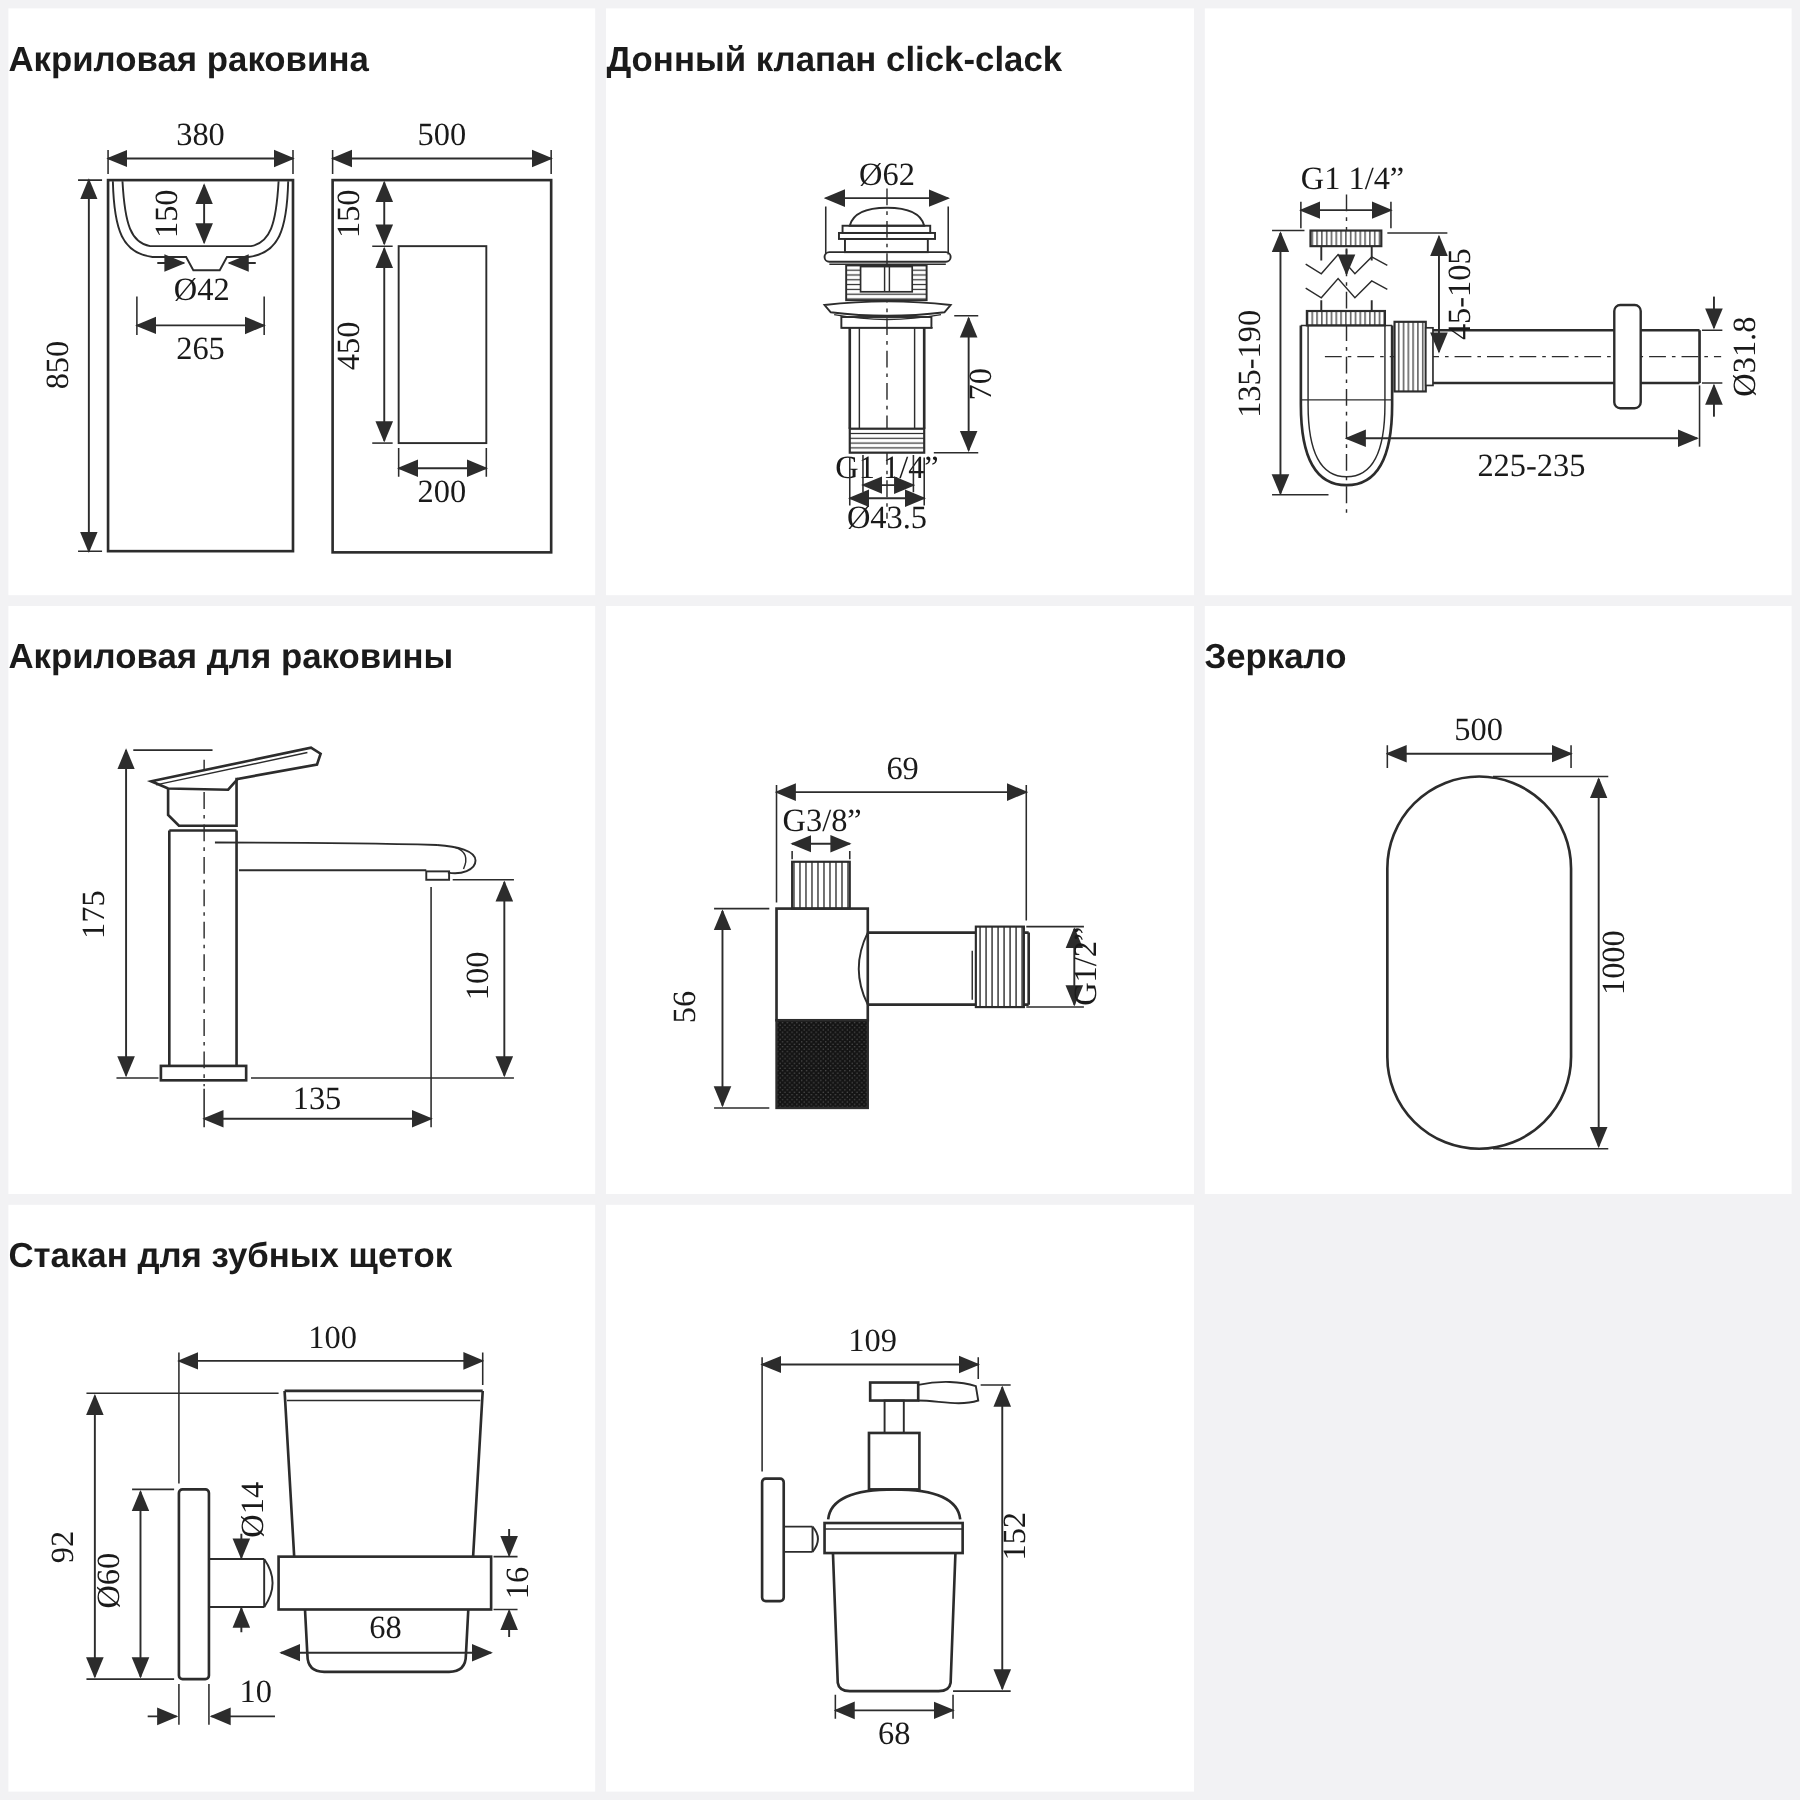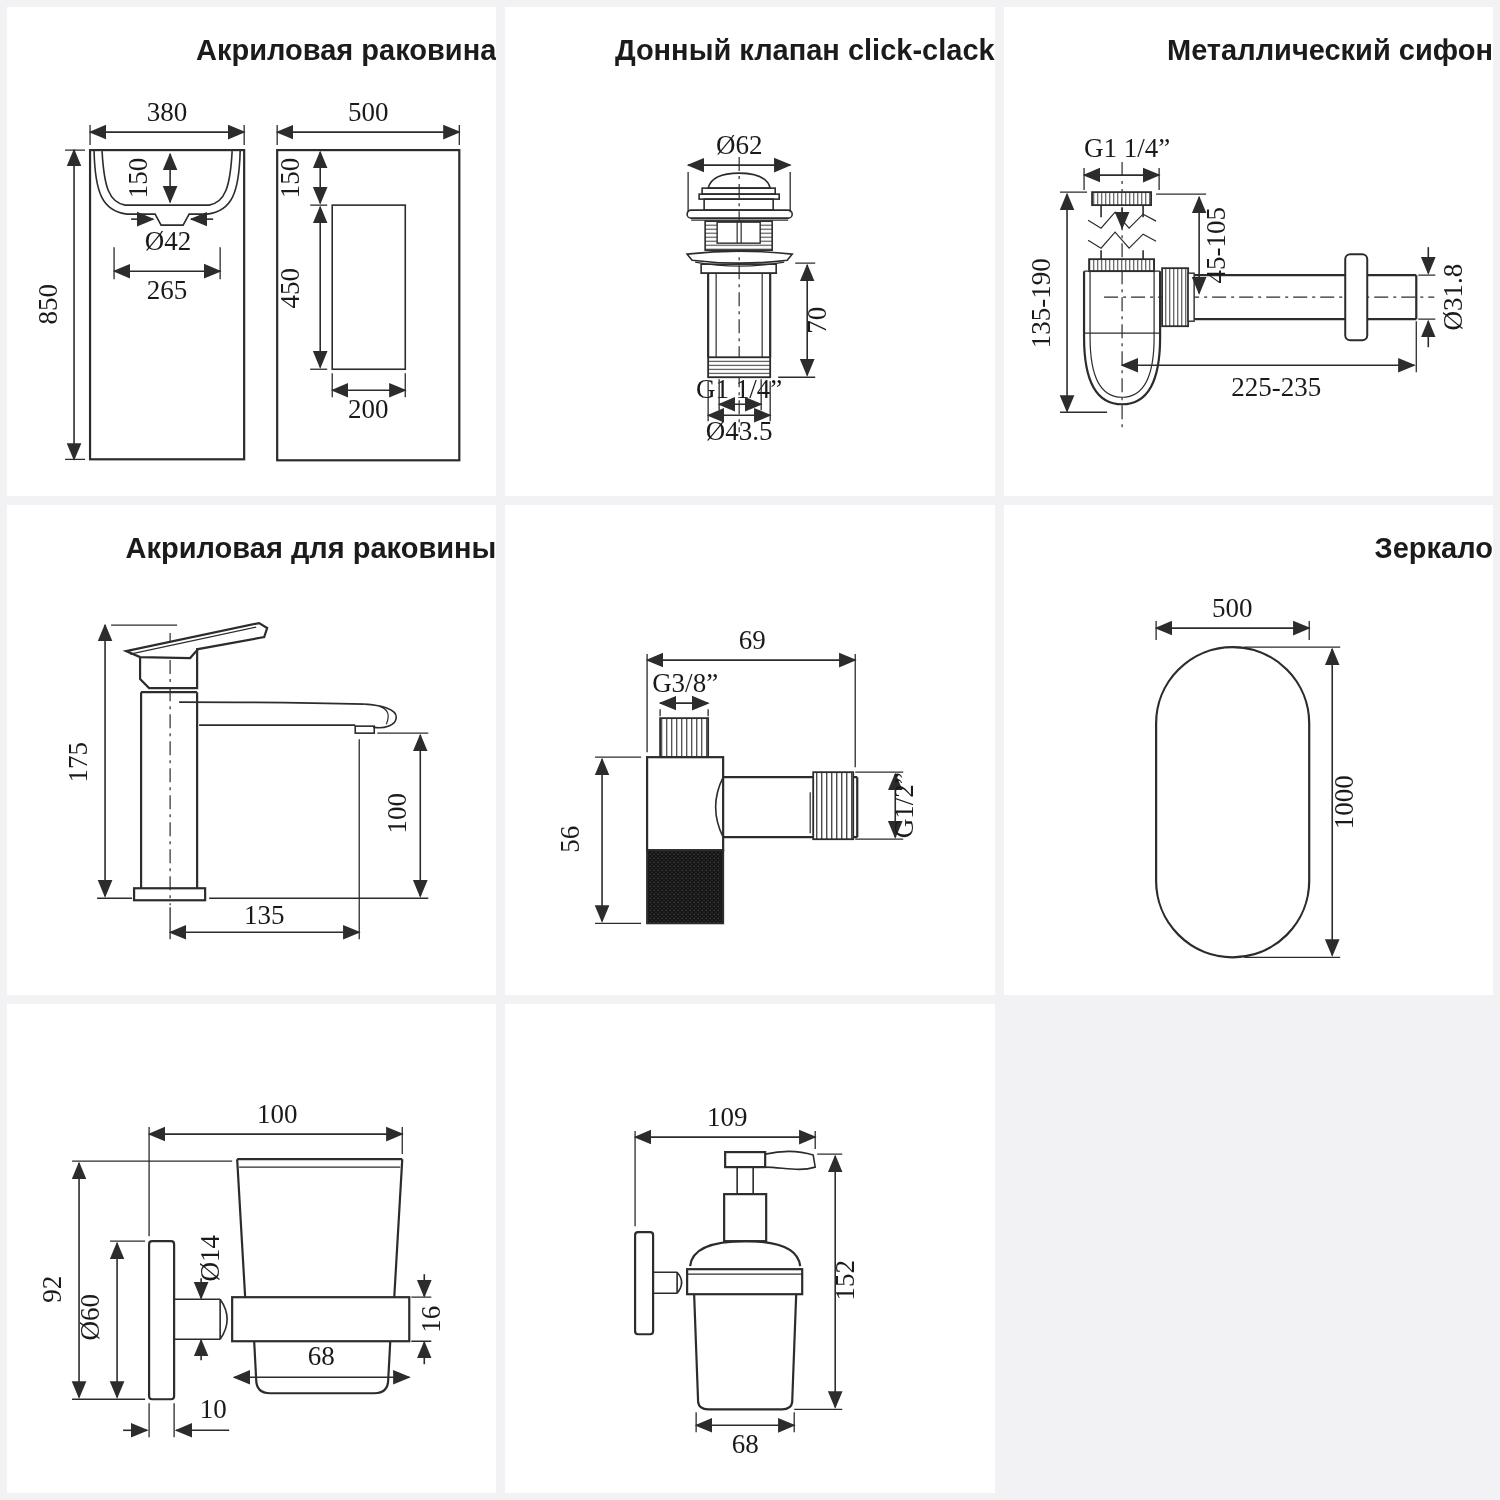--- a/index.html
+++ b/index.html
@@ -1,21 +1,21 @@
 <!DOCTYPE html>
 <html><head>
 <meta charset="utf-8">
 <style>
   html,body{margin:0;padding:0;background:#f2f2f4;}
   .sheet{width:1500px;height:1500px;box-sizing:border-box;padding:7px;
          display:grid;grid-template-columns:repeat(3,1fr);grid-template-rows:repeat(3,1fr);gap:9px;
          background:#f2f2f4;}
   .panel{position:relative;background:#ffffff;overflow:hidden;}
   .panel.empty{background:transparent;}
-  .panel-title{position:absolute;top:26px;left:0;right:0;text-align:right;
+  .panel-title{position:absolute;top:26px;left:0;right:0;text-align:left;
                font-family:"Liberation Sans",sans-serif;font-weight:700;font-size:29px;line-height:34px;
                color:#1b1b1b;}
   svg.draw{position:absolute;left:0;top:0;width:100%;height:100%;display:block;}
   .ol{fill:none;stroke:#2c2c2c;stroke-width:2.2;}
   .olf{fill:#ffffff;stroke:#2c2c2c;stroke-width:2.2;}
   .om{fill:none;stroke:#2c2c2c;stroke-width:1.6;}
   .thin{fill:none;stroke:#2c2c2c;stroke-width:1.2;}
   .dl{fill:none;stroke:#2c2c2c;stroke-width:1.6;}
   .xl{fill:none;stroke:#2c2c2c;stroke-width:1.3;}
   .cl{fill:none;stroke:#2c2c2c;stroke-width:1.2;stroke-dasharray:14 5 3 5;}
@@ -114,21 +114,20 @@
         <path class="xl" d="M214,372 V403 M256,372 V403"></path>
         <line class="dl" x1="214" y1="397" x2="256" y2="397" marker-start="url(#m2)" marker-end="url(#m2)"></line>
         <path class="xl" d="M203,374 V414 M265,374 V414"></path>
         <line class="dl" x1="203" y1="408" x2="265" y2="408" marker-start="url(#m2)" marker-end="url(#m2)"></line>
         <text class="dim" x="234" y="433">Ø43.5</text>
       </g>
     </svg>
   </div>
 
   <div class="panel">
-    <div class="panel-title">Металлический сифон</div>
     <svg class="draw" viewBox="0 0 489 489">
       <defs>
         <marker id="m3" viewBox="0 0 12 12" refX="11" refY="6" markerWidth="11" markerHeight="11" orient="auto-start-reverse">
             <path d="M0,1 L12,6 L0,11 Z"></path>
           </marker>
         <pattern id="s3v" width="4" height="6" patternUnits="userSpaceOnUse">
             <rect width="4" height="6" fill="#ffffff"></rect>
             <line x1="1.5" y1="0" x2="1.5" y2="6" stroke="#2c2c2c" stroke-width="1"></line>
           </pattern>
       </defs>
@@ -263,20 +262,21 @@
         <line class="dl" x1="152" y1="123" x2="305" y2="123" marker-start="url(#m6)" marker-end="url(#m6)"></line>
         <text class="dim" x="228" y="112">500</text>
         <path class="xl" d="M240,142 H336 M240,452 H336"></path>
         <line class="dl" x1="328" y1="144" x2="328" y2="450" marker-start="url(#m6)" marker-end="url(#m6)"></line>
         <text class="dim" x="349" y="297" transform="rotate(-90 349 297)">1000</text>
       </g>
     </svg>
   </div>
 
   <div class="panel">
+    <div class="panel-title">Стакан для зубных щеток</div>
     <svg class="draw" viewBox="0 0 489 489">
       <defs>
         <marker id="m7" viewBox="0 0 12 12" refX="11" refY="6" markerWidth="11" markerHeight="11" orient="auto-start-reverse">
             <path d="M0,1 L12,6 L0,11 Z"></path>
           </marker>
       </defs>
       <g>
         <rect class="ol" x="142" y="237" width="25" height="158" rx="3"></rect>
         <path class="om" d="M167,295 H213 M167,335 H213 M213,295 V335"></path>
         <path class="om" d="M213,295 Q227,315 213,335"></path>

